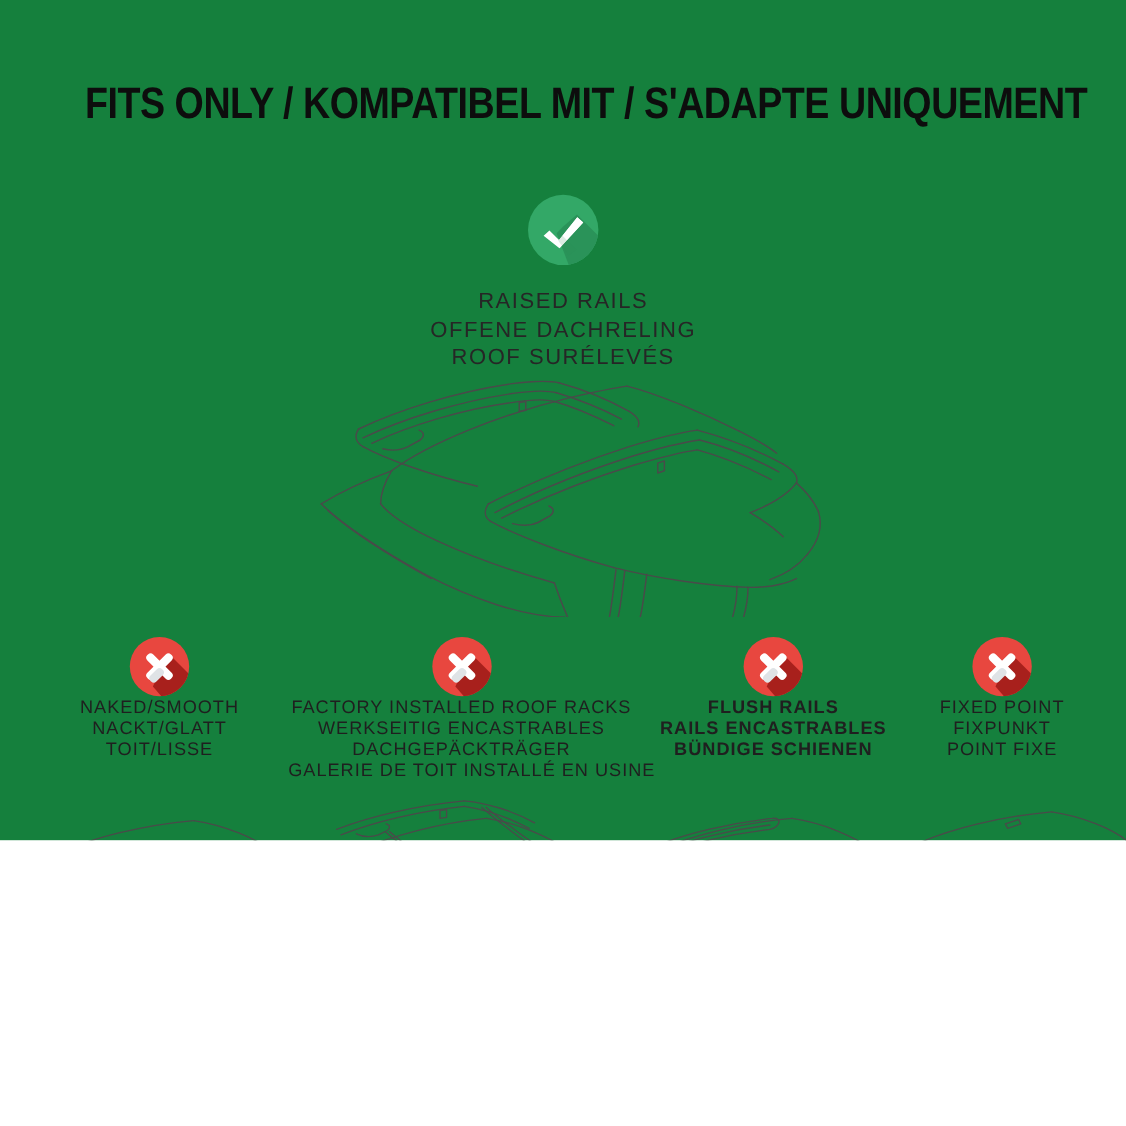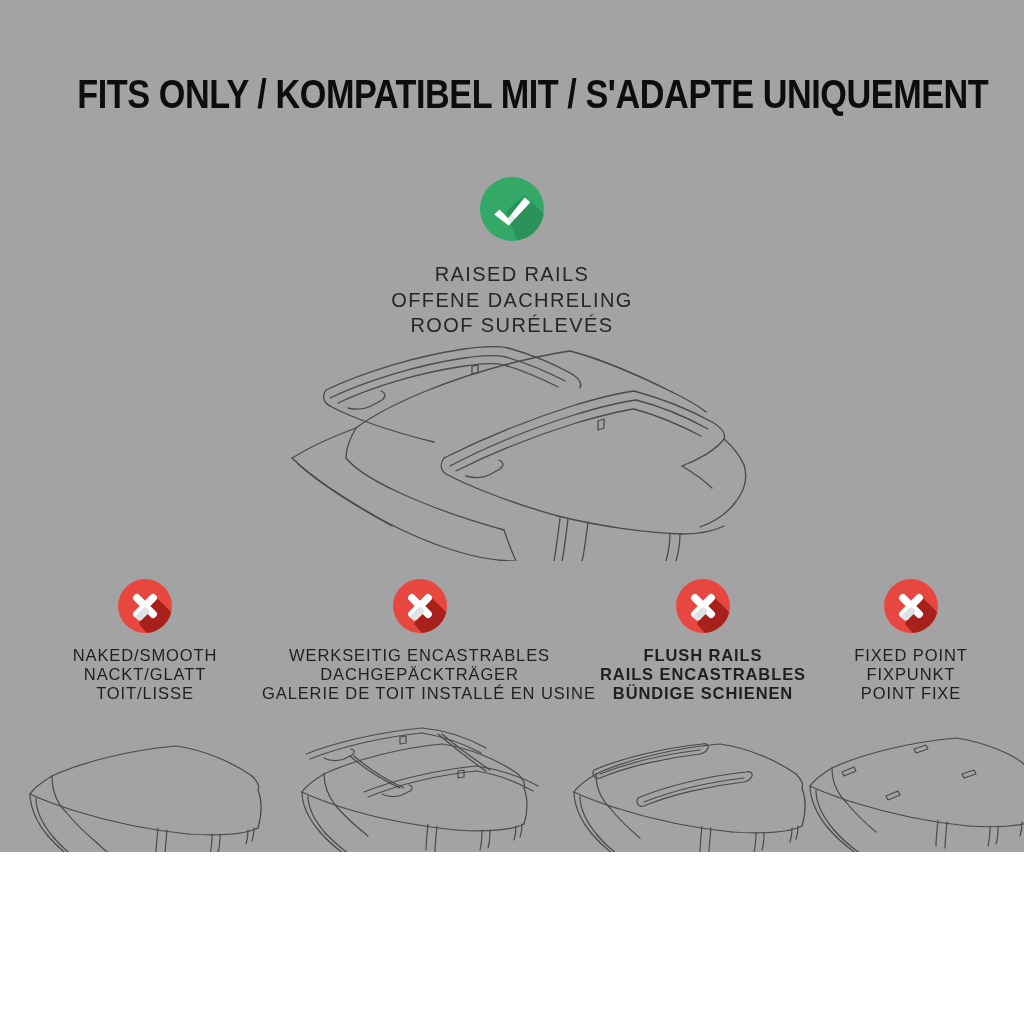--- a/index.html
+++ b/index.html
@@ -8,22 +8,22 @@
     padding: 0;
     background: #ffffff;
   }
   body {
     font-family: "Liberation Sans", sans-serif;
     -webkit-font-smoothing: antialiased;
   }
   #page {
     position: relative;
     width: 1024px;
-    height: 852px;
-    background: #a3a3a3;
+    height: 764px;
+    background: #15803d;
     overflow: hidden;
   }
 
   
   .title-bar {
     position: absolute;
     left: 0;
     top: 72px;
     width: 1024px;
     text-align: center;
@@ -79,21 +79,20 @@
     position: absolute;
     top: 578px;
     text-align: center;
   }
   .col .icon-wrap {
     width: 56px;
     height: 56px;
     margin: 0 auto;
   }
   .col .labels {
-    margin-top: 12px;
   }
   .col .labels .line {
     font-size: 16.5px;
     letter-spacing: 0.9px;
     color: #1f1f1f;
     line-height: 19px;
     white-space: nowrap;
   }
 
   .col-illustration {
@@ -293,20 +292,21 @@
           <polygon points="32,24 38,18 60,40 60,60 34,60 22,46" fill="#a8201c"></polygon>
         </g>
         <g clip-path="url(#clipX2)">
           <rect x="24.2" y="12.8" width="7.6" height="30.4" rx="3.4" fill="#ffffff" transform="rotate(45 28 28)"></rect>
           <rect x="24.2" y="12.8" width="7.6" height="30.4" rx="3.4" fill="#ffffff" transform="rotate(-45 28 28)"></rect>
           <rect x="28" y="28" width="7.6" height="15" rx="3.4" fill="#dfe3e6" transform="rotate(45 28 28)"></rect>
         </g>
       </svg>
     </div>
     <div class="labels">
+      <div class="line">FACTORY INSTALLED ROOF RACKS</div>
       <div class="line">WERKSEITIG ENCASTRABLES</div>
       <div class="line">DACHGEPÄCKTRÄGER</div>
       <div class="line">GALERIE DE TOIT INSTALLÉ EN USINE</div>
     </div>
   </div>
 
   <div class="col-illustration" id="illus-2">
     <svg viewBox="0 0 278 174" aria-hidden="true">
       <g fill="none" stroke="#4a4a4a" stroke-width="1.2" stroke-linecap="round" stroke-linejoin="round">
 

